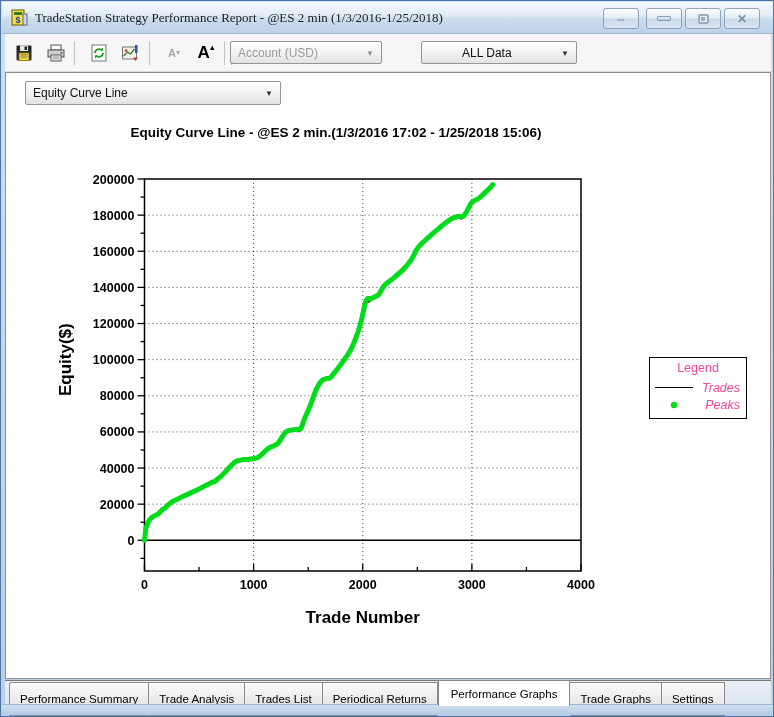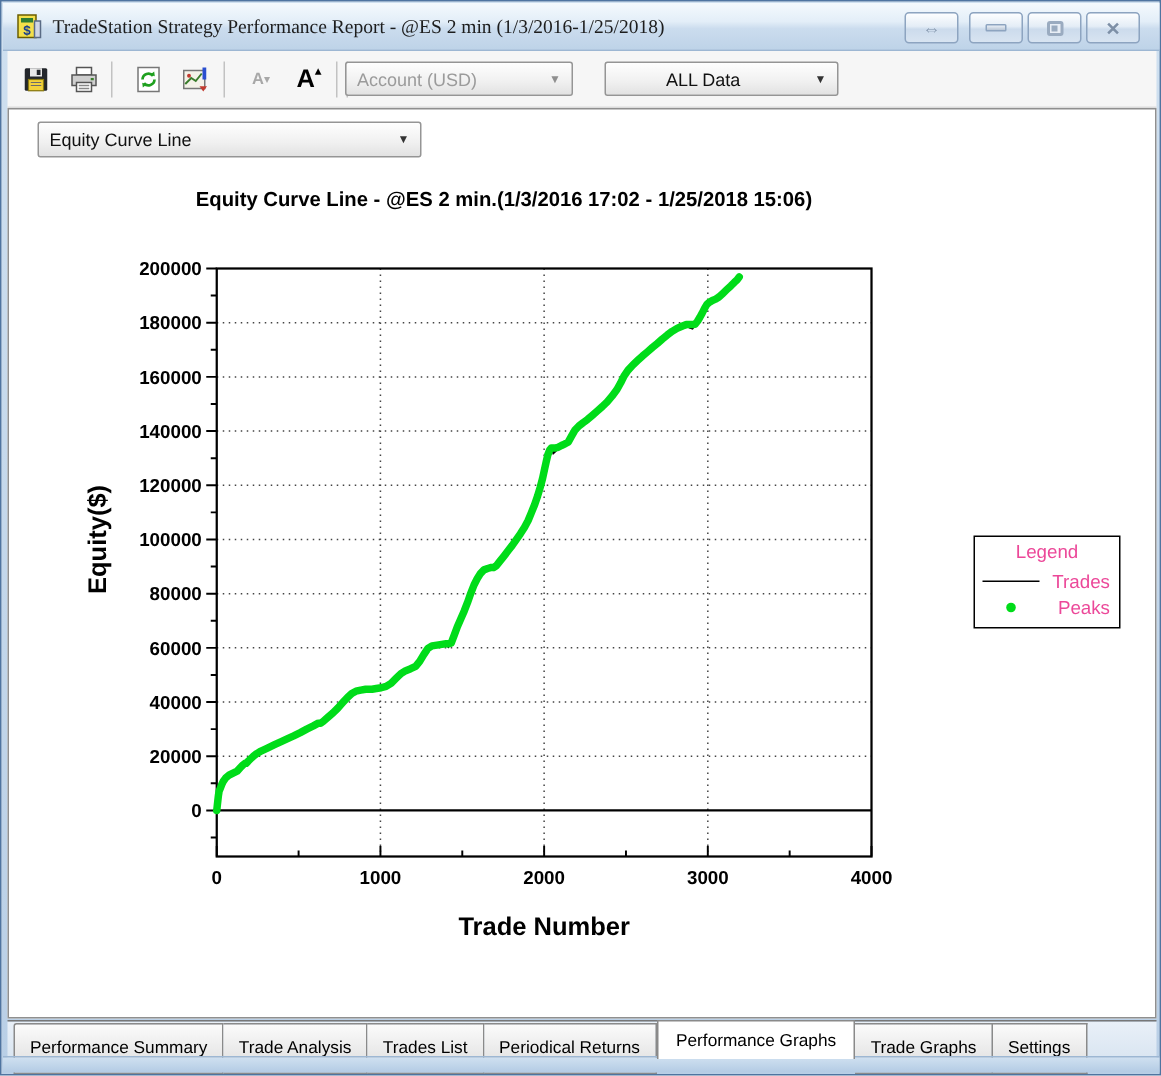--- a/index.html
+++ b/index.html
@@ -45,21 +45,21 @@
   .combo{
     height:23px; border:1px solid #959595; border-radius:2px;
     background:linear-gradient(#fefefe,#f0f0f0 60%,#e2e2e2);
     display:flex; align-items:center; font-size:12px; color:#111;
     padding-left:7px; position:relative;
   }
   .combo .arrow{ position:absolute; right:7px; top:50%; transform:translateY(-50%); font-size:8px; color:#333; }
   .combo.disabled{ color:#9b9b9b; }
   .combo.disabled .arrow{ color:#8f8f8f; }
   #account-combo{ position:absolute; left:225px; width:152px; }
-  #range-combo{ position:absolute; left:398px; width:156px;padding-left:40px; }
+  #range-combo{ position:absolute; left:416px; width:156px;padding-left:40px; }
 
   
   .content{
     position:absolute; left:4px; top:71px; width:766px; height:607px;
     background:#fff; border:1px solid #8f8f8f;
   }
   #graph-combo{ position:absolute; left:24px; top:80px; width:256px; height:24px; }
 
   .chart-title{
     position:absolute; left:110px; top:124px; width:450px;
@@ -71,21 +71,21 @@
   
   .legend{
     position:absolute; left:648px; top:356px; width:98px;
     background:#fff; border:1px solid #000; padding:3px 4px 5px 4px;
     font-size:12.5px; color:#ec4899;
   }
   .legend-title{ text-align:center; margin-bottom:4px; }
   .legend-row{ display:flex; align-items:center; height:17px; }
   .legend-swatch{ width:40px; display:flex; align-items:center; justify-content:center; flex:0 0 auto; }
   .legend-line{ width:38px; height:0; border-top:1.5px solid #000; }
-  .legend-label{ flex:1; text-align:right; padding-right:2px; }
+  .legend-label{ flex:1; text-align:right; padding-right:2px;font-style:italic; }
 
   
   .tabbar{
     position:absolute; left:4px; top:679px; width:766px; height:27px;
     background:linear-gradient(#e9f0f8,#d9e5f1);
     border-top:1px solid #777;
     display:flex; align-items:flex-start; padding-left:4px;
   }
   .tab{
     height:23px; margin-top:1px; padding:16px 10px;

